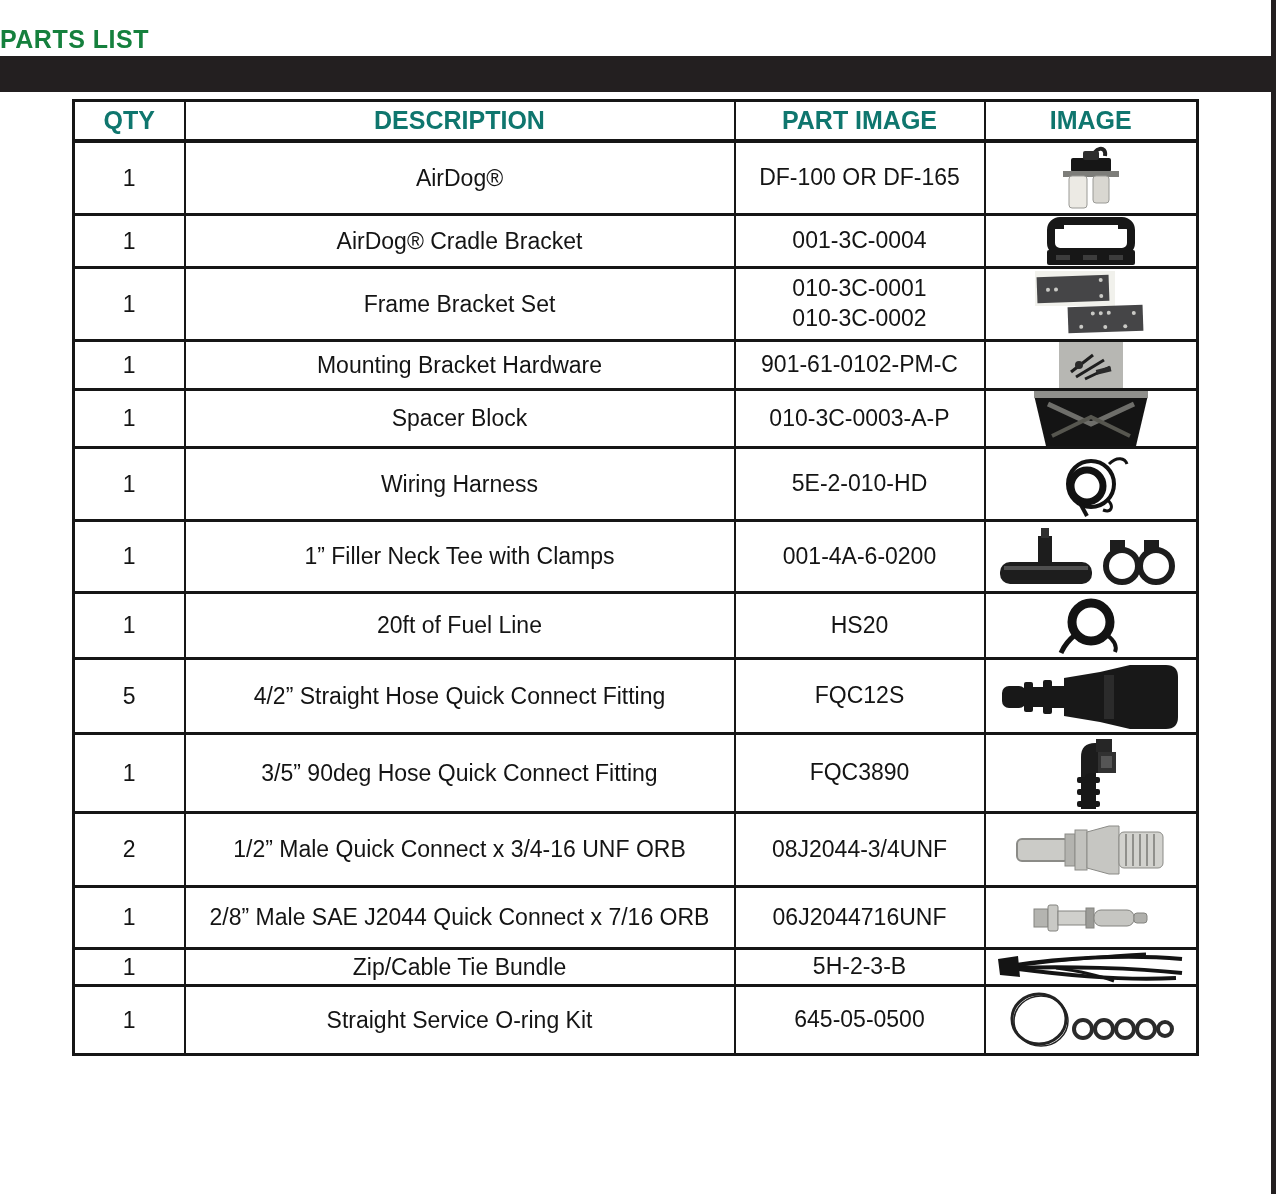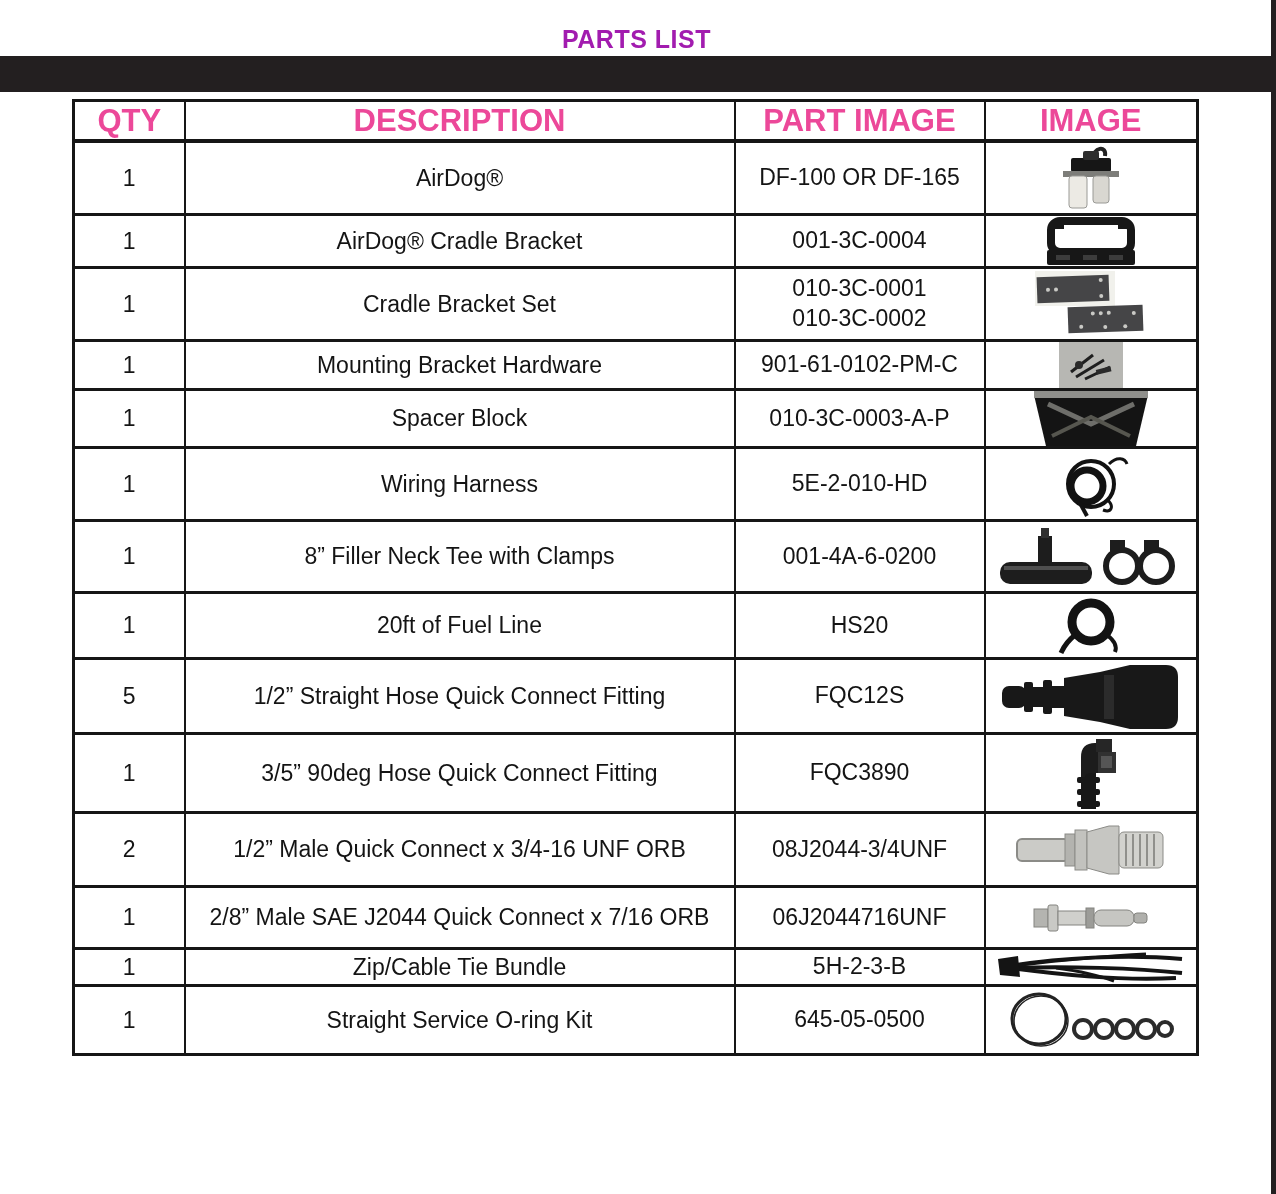--- a/index.html
+++ b/index.html
@@ -6,23 +6,23 @@
   body {
     width:1276px; height:1194px;
     background:#ffffff;
     font-family:"Liberation Sans", sans-serif;
     color:#161616;
     position:relative;
     overflow:hidden;
   }
   .page-title {
     position:absolute; top:25px; left:0; width:1273px;
-    text-align:center;
+    text-align:left;
     font-size:25px; font-weight:bold; letter-spacing:0.5px;
-    color:#a21caf;
+    color:#15803d;
   }
   .header-band {
     position:absolute; top:56px; left:0; width:100%; height:36px;
     background:#231f20;
   }
   .edge-strip {
     position:absolute; top:0; right:0; width:5px; height:1194px;
     background:#231f20;
   }
   table.parts {
@@ -36,24 +36,24 @@
     border-left:2px solid #161616;
     border-right:2px solid #161616;
     border-top:3px solid #161616;
     border-bottom:3px solid #161616;
     text-align:center;
     vertical-align:middle;
     padding:0 3px;
     overflow:hidden;
   }
   table.parts th {
-    font-size:31px; font-weight:bold;
+    font-size:25px; font-weight:bold;
     height:37px;
     border-bottom-width:4px;
-    color:#ec4899;
+    color:#0f766e;
   }
   table.parts td { font-size:23px; color:#141414; }
   td.part-col { line-height:1.3;margin-left:36px; }
   td.image-col { padding:0; }
   .part-img { display:flex; align-items:center; justify-content:center; width:100%; height:100%; }
   .part-img svg { display:block; }
 </style>
 </head>
 <body>
 
@@ -111,21 +111,21 @@
  <rect x="4" y="34" width="88" height="15" rx="2" fill="#171717"></rect>
  <rect x="13" y="39" width="14" height="5" fill="#3c3c3c"></rect>
               <rect x="40" y="39" width="14" height="5" fill="#3c3c3c"></rect>
               <rect x="66" y="39" width="14" height="5" fill="#3c3c3c"></rect>
             </svg>
           </span>
         </td>
   </tr>
       <tr style="height: 73px;">
     <td class="qty-col">1</td>
-    <td class="desc-col">Cradle Bracket Set</td>
+    <td class="desc-col">Frame Bracket Set</td>
     <td class="part-col">
           <div>010-3C-0001</div>
           <div>010-3C-0002</div>
         </td>
     <td class="image-col">
           <span class="part-img">
             <svg width="112" height="66" viewBox="0 0 112 66">
  <rect x="0" y="0" width="80" height="35" fill="#f1f1ec"></rect>
  <g transform="rotate(-2 38 18)">
                 <rect x="2" y="5" width="72" height="26" fill="#454547"></rect>
@@ -199,21 +199,21 @@
  <circle cx="40" cy="35" r="23" fill="none" stroke="#121212" stroke-width="4"></circle>
  <path d="M58 15 C66 7 74 9 76 15" stroke="#121212" stroke-width="3" fill="none"></path>
  <path d="M30 56 L36 67" stroke="#121212" stroke-width="4" fill="none"></path>
  <path d="M56 50 C64 58 60 64 52 61" stroke="#121212" stroke-width="3" fill="none"></path>
             </svg>
           </span>
         </td>
   </tr>
       <tr style="height: 72px;">
     <td class="qty-col">1</td>
-    <td class="desc-col">8” Filler Neck Tee with Clamps</td>
+    <td class="desc-col">1” Filler Neck Tee with Clamps</td>
     <td class="part-col">
           <div>001-4A-6-0200</div>
         </td>
     <td class="image-col">
           <span class="part-img">
             <svg width="186" height="62" viewBox="0 0 186 62">
  <rect x="2" y="36" width="92" height="22" rx="10" fill="#1d1d1d"></rect>
  <rect x="6" y="40" width="84" height="4" fill="#4f4f4f"></rect>
  <rect x="40" y="10" width="14" height="30" fill="#1d1d1d"></rect>
  <rect x="43" y="2" width="8" height="10" fill="#2f2f2f"></rect>
@@ -238,21 +238,21 @@
             <svg width="68" height="62" viewBox="0 0 68 62">
  <circle cx="34" cy="27" r="19" fill="none" stroke="#131313" stroke-width="9"></circle>
  <path d="M18 40 C8 48 6 54 4 58" stroke="#131313" stroke-width="5" fill="none"></path>
  <path d="M50 40 C58 46 60 52 58 57" stroke="#131313" stroke-width="4" fill="none"></path>
             </svg>
           </span>
         </td>
   </tr>
       <tr style="height: 75px;">
     <td class="qty-col">5</td>
-    <td class="desc-col">1/2” Straight Hose Quick Connect Fitting</td>
+    <td class="desc-col">4/2” Straight Hose Quick Connect Fitting</td>
     <td class="part-col">
           <div>FQC12S</div>
         </td>
     <td class="image-col">
           <span class="part-img">
             <svg width="182" height="68" viewBox="0 0 182 68">
  <rect x="2" y="24" width="24" height="22" rx="7" fill="#181818"></rect>
  <rect x="24" y="20" width="9" height="30" rx="2" fill="#181818"></rect>
  <rect x="33" y="25" width="10" height="20" fill="#181818"></rect>
  <rect x="43" y="18" width="9" height="34" rx="2" fill="#181818"></rect>

